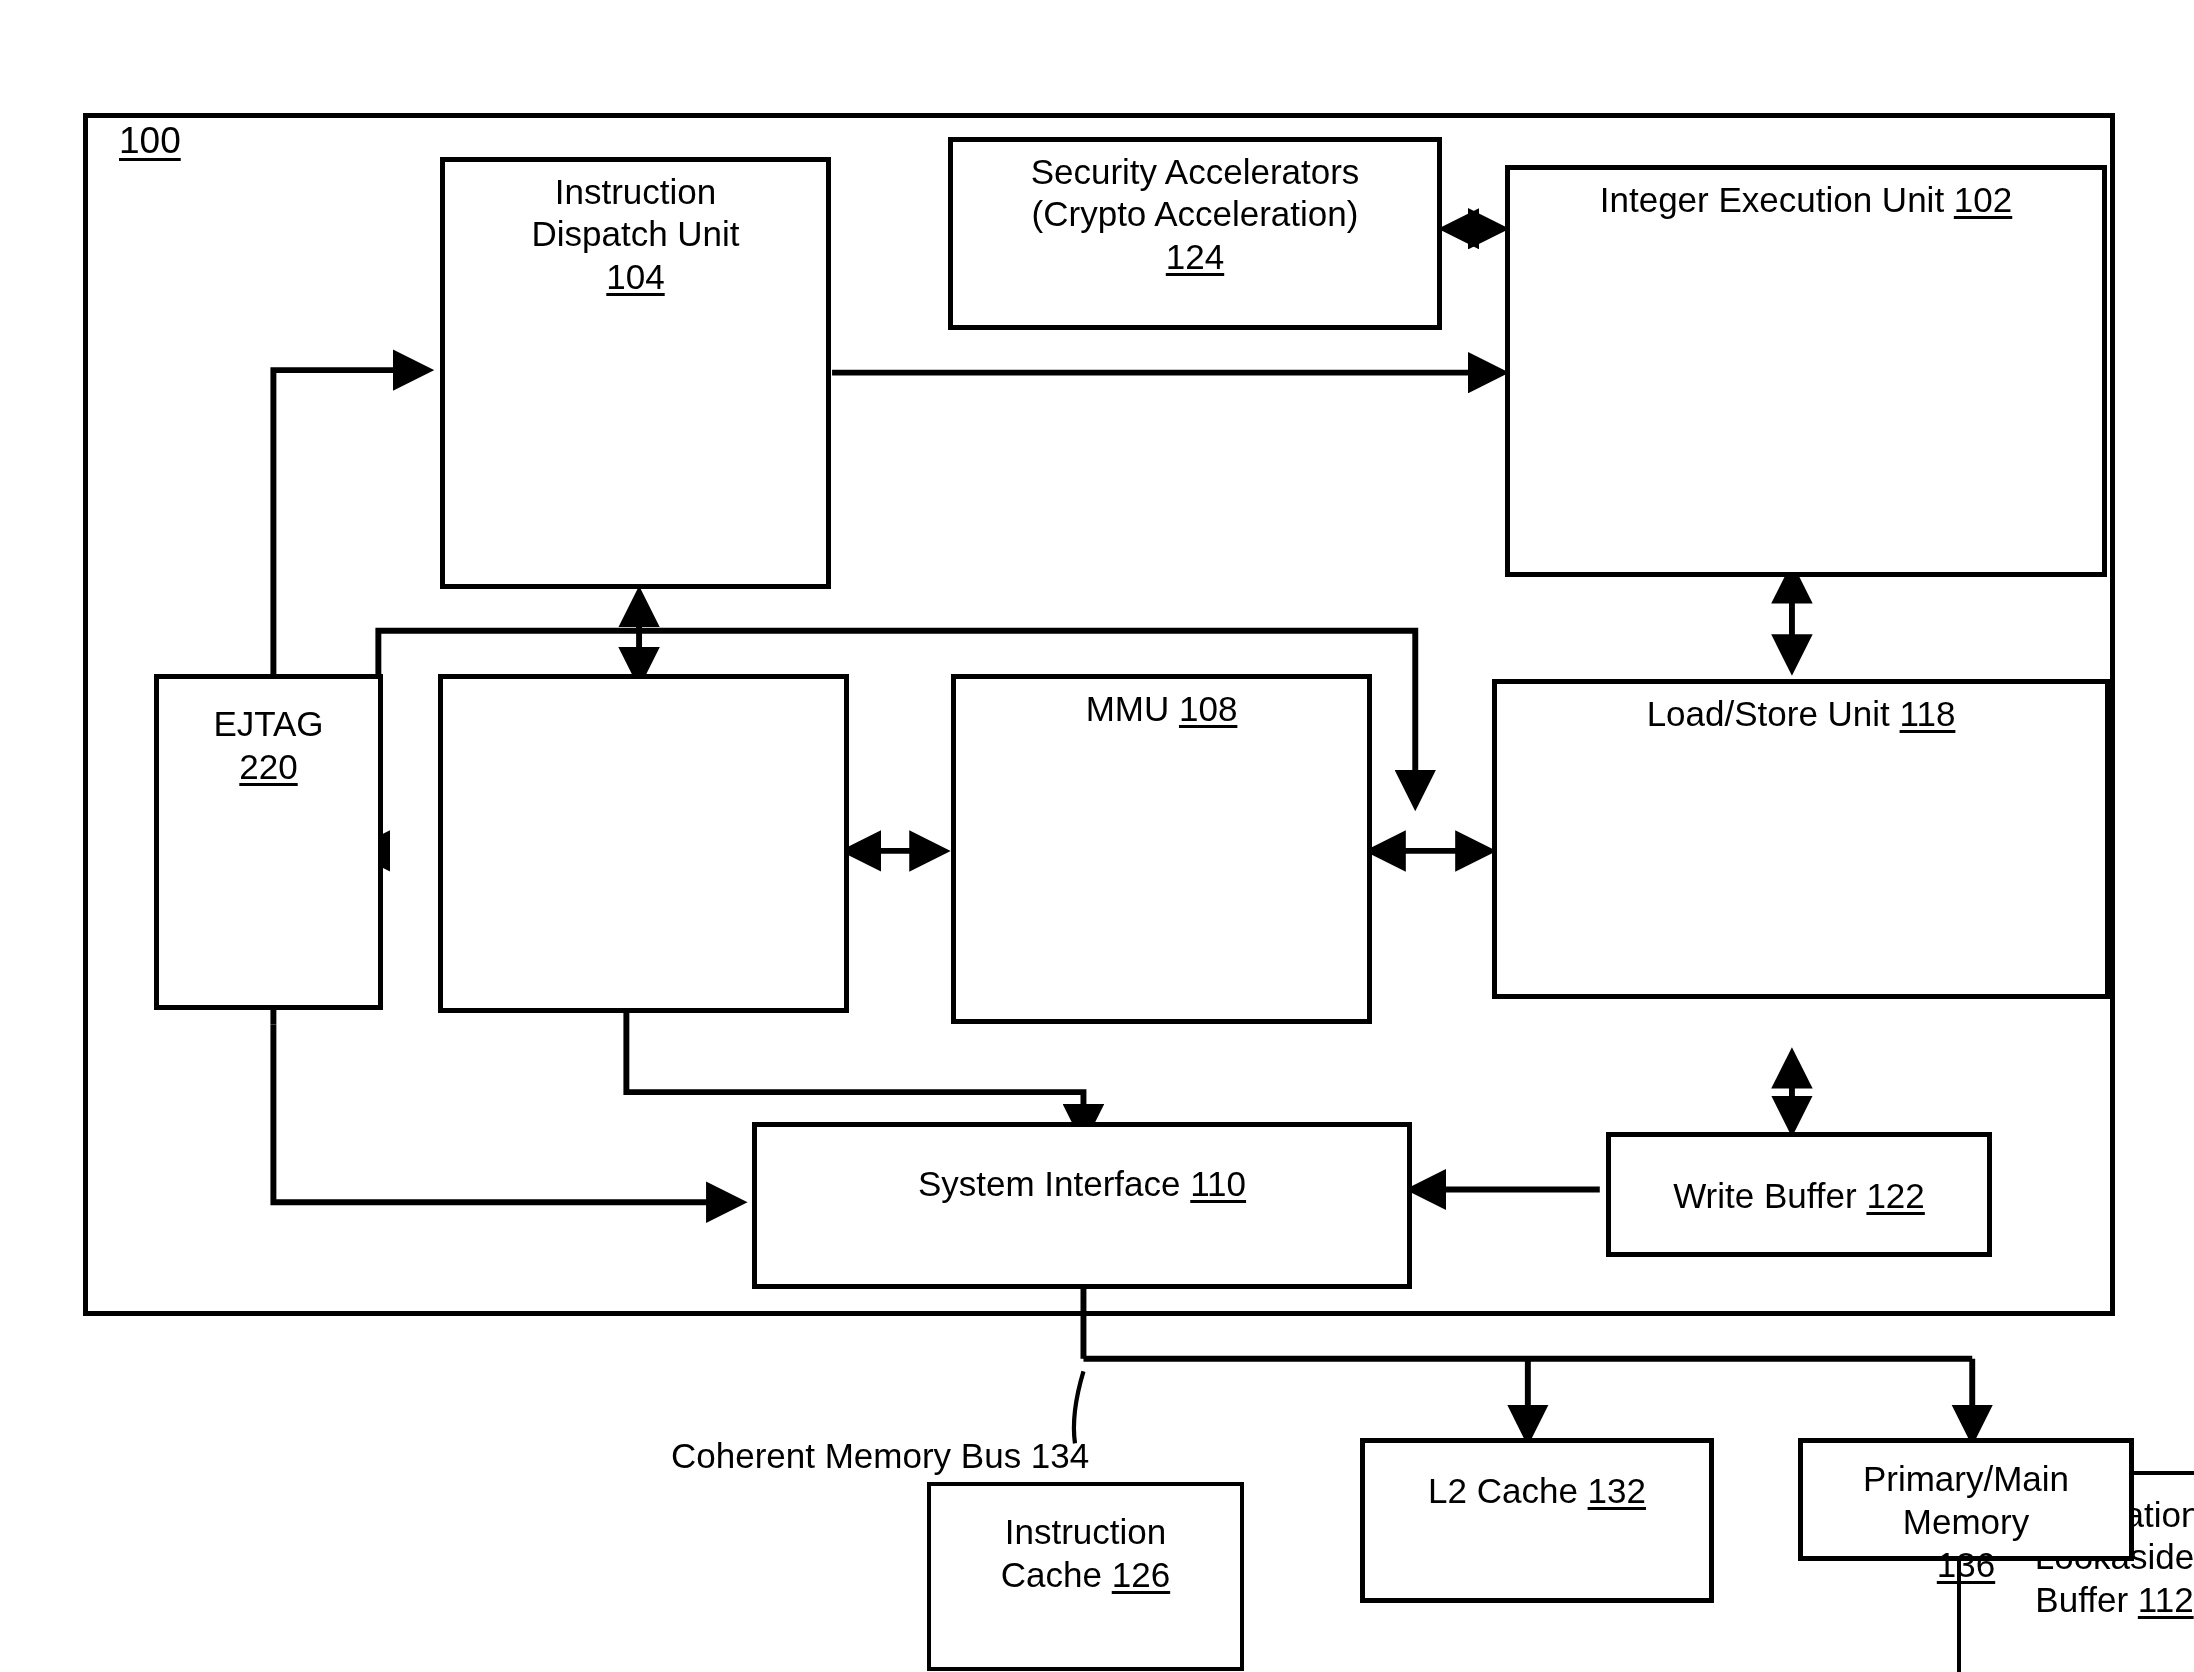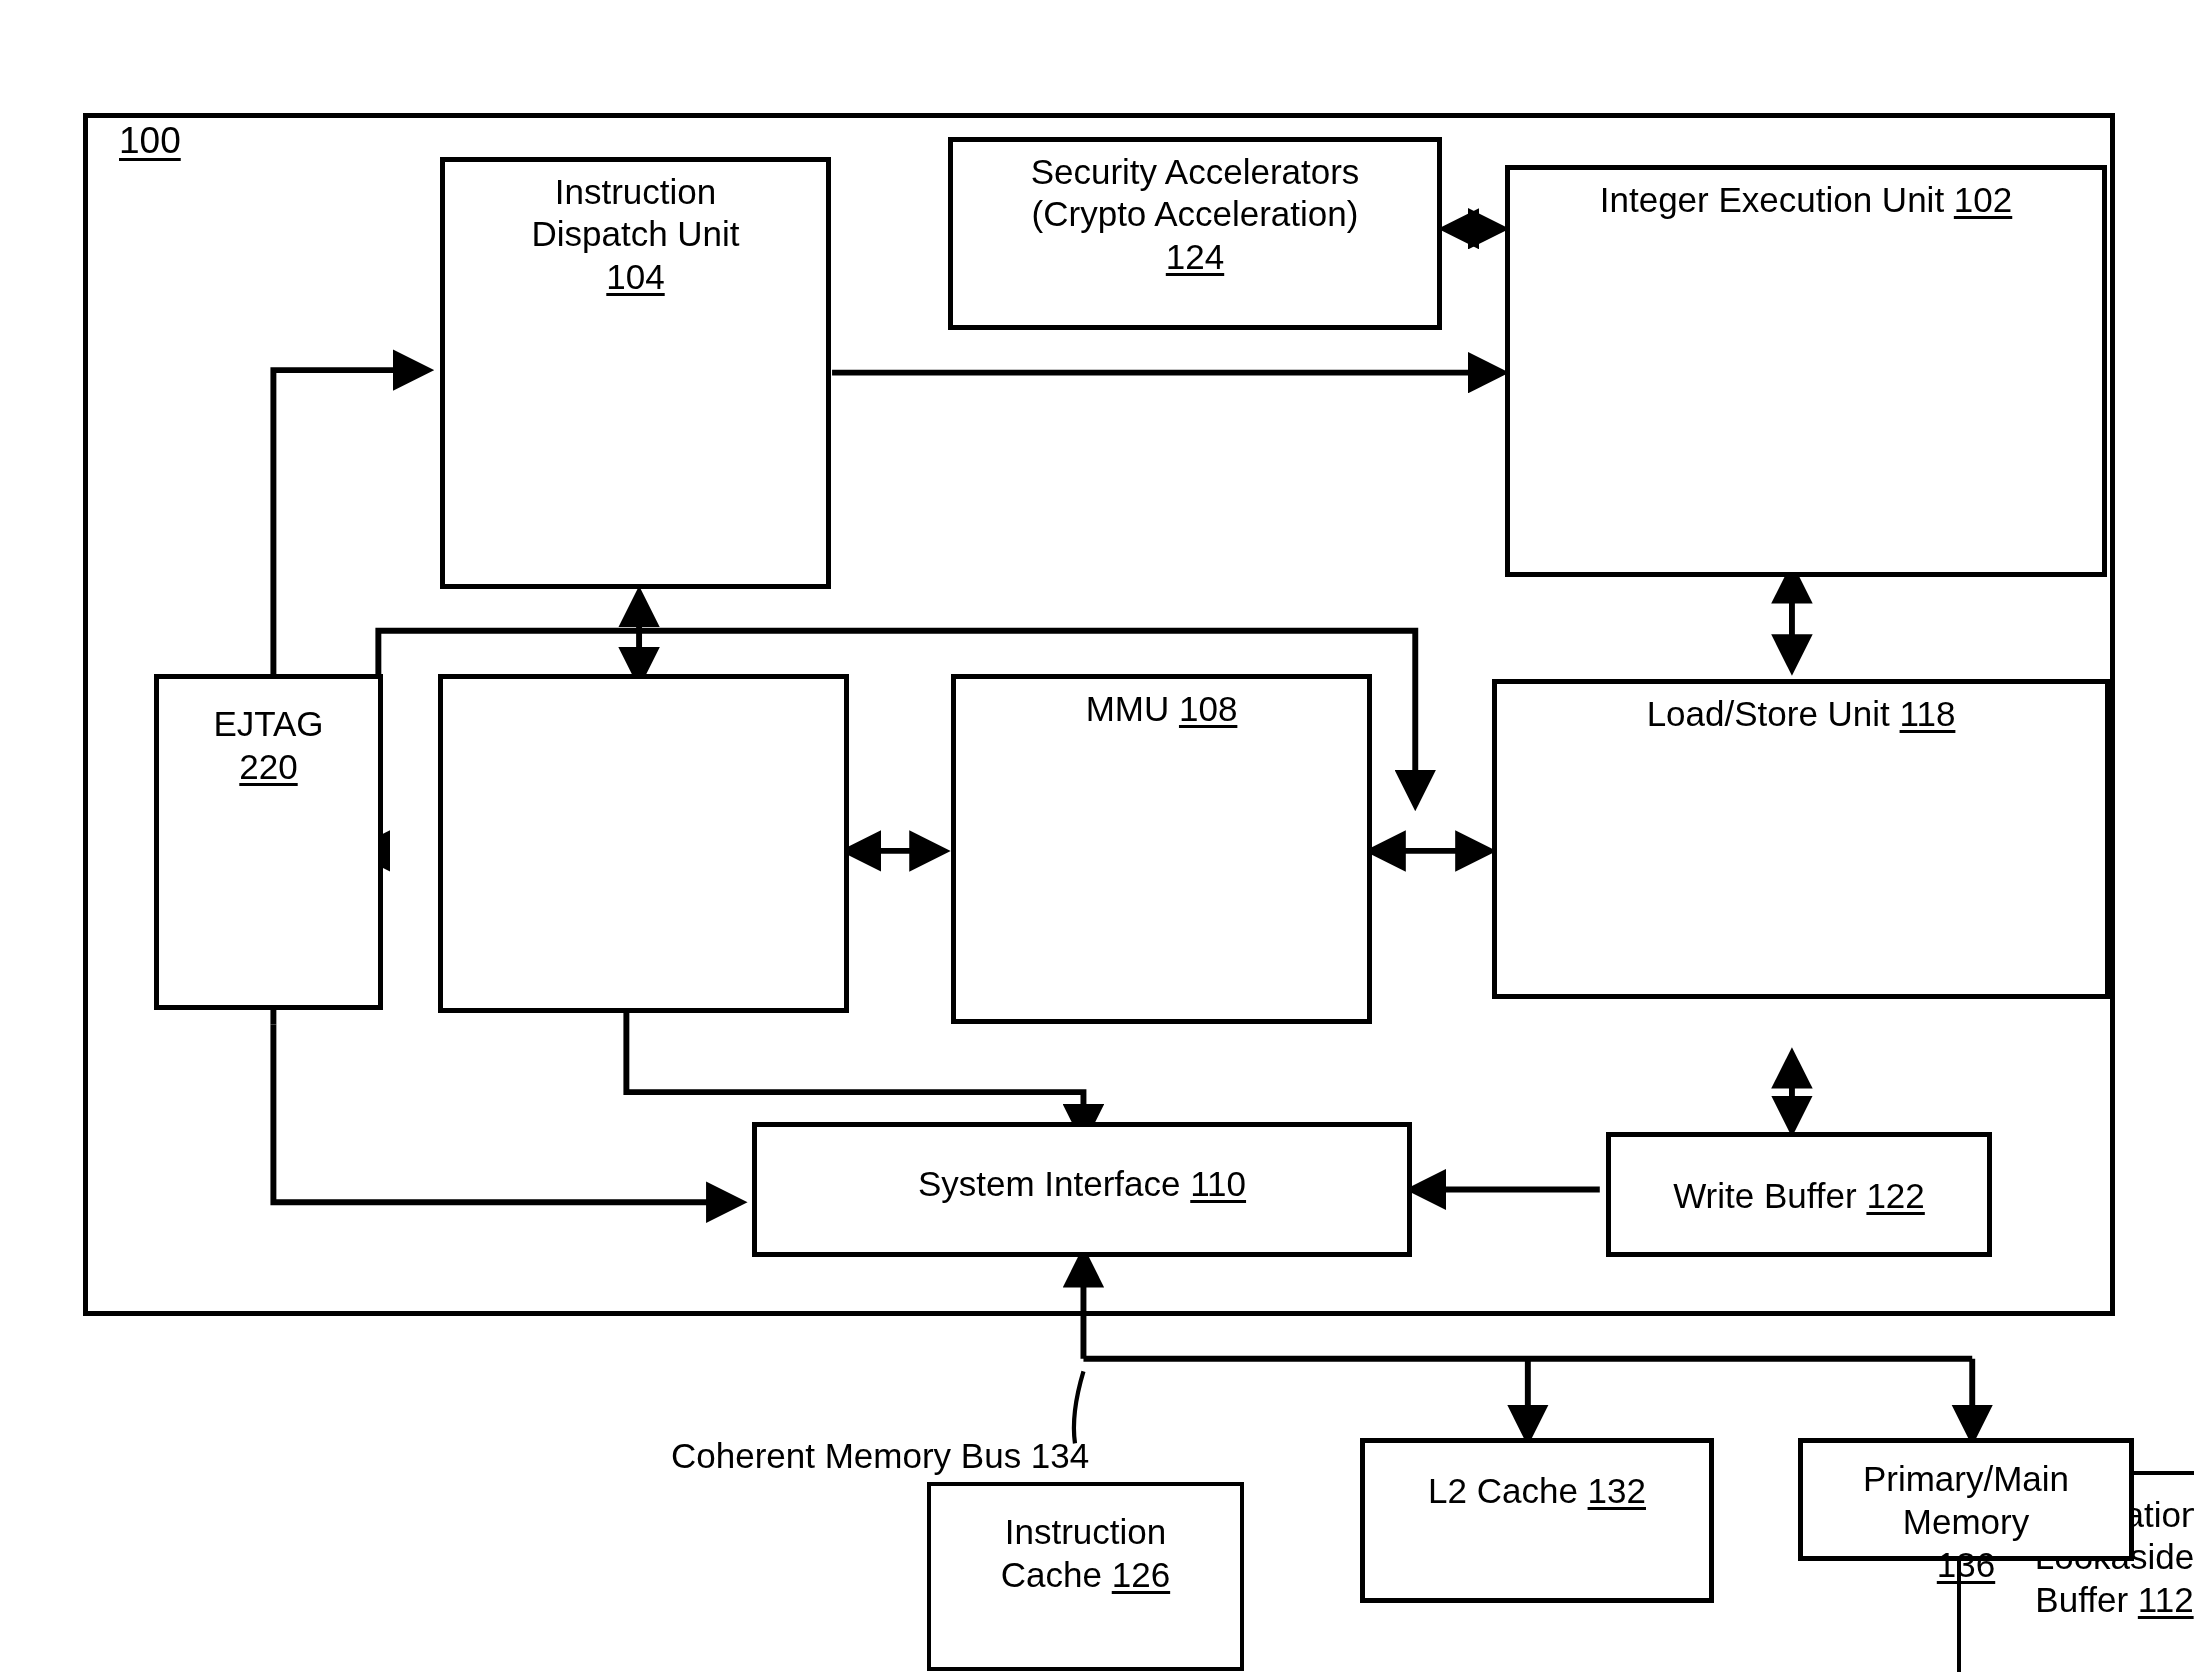--- a/index.html
+++ b/index.html
@@ -156,21 +156,21 @@
     </div>
   </div>
 
   <div class="box" style="left:1492px;top:650px;width:618px;height:320px;margin-top:29px;">
     <div class="cap">
       <span>Load/Store Unit </span><span class="num">118</span>
     </div>
 
   </div>
 
-  <div class="box" style="left:752px;top:1122px;width:660px;height:135px;">
+  <div class="box" style="left:752px;top:1122px;width:660px;height:167px;">
     <div class="cap" style="padding-top:36px;">
       <span>System Interface </span><span class="num">110</span>
     </div>
   </div>
 
   <div class="box" style="left:1606px;top:1132px;width:386px;height:125px;">
     <div class="cap" style="padding-top:38px;">
       <span>Write Buffer </span><span class="num">122</span>
     </div>
   </div>

